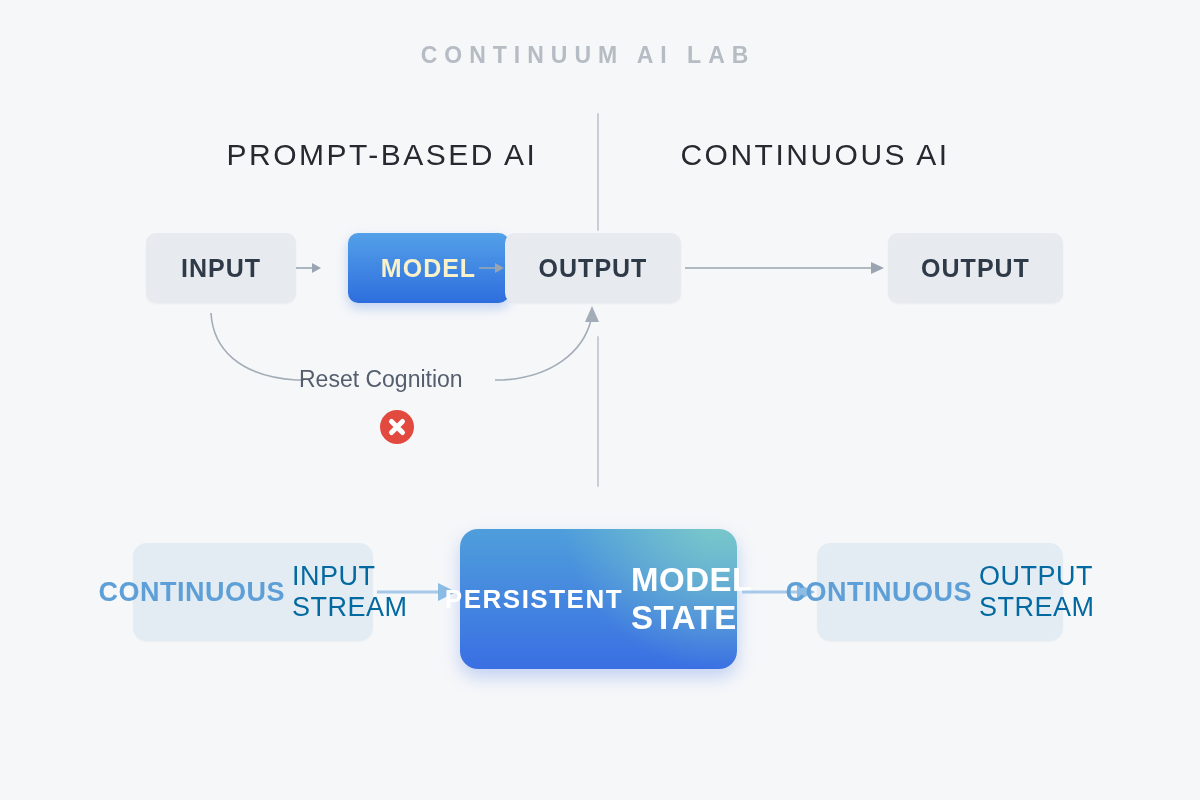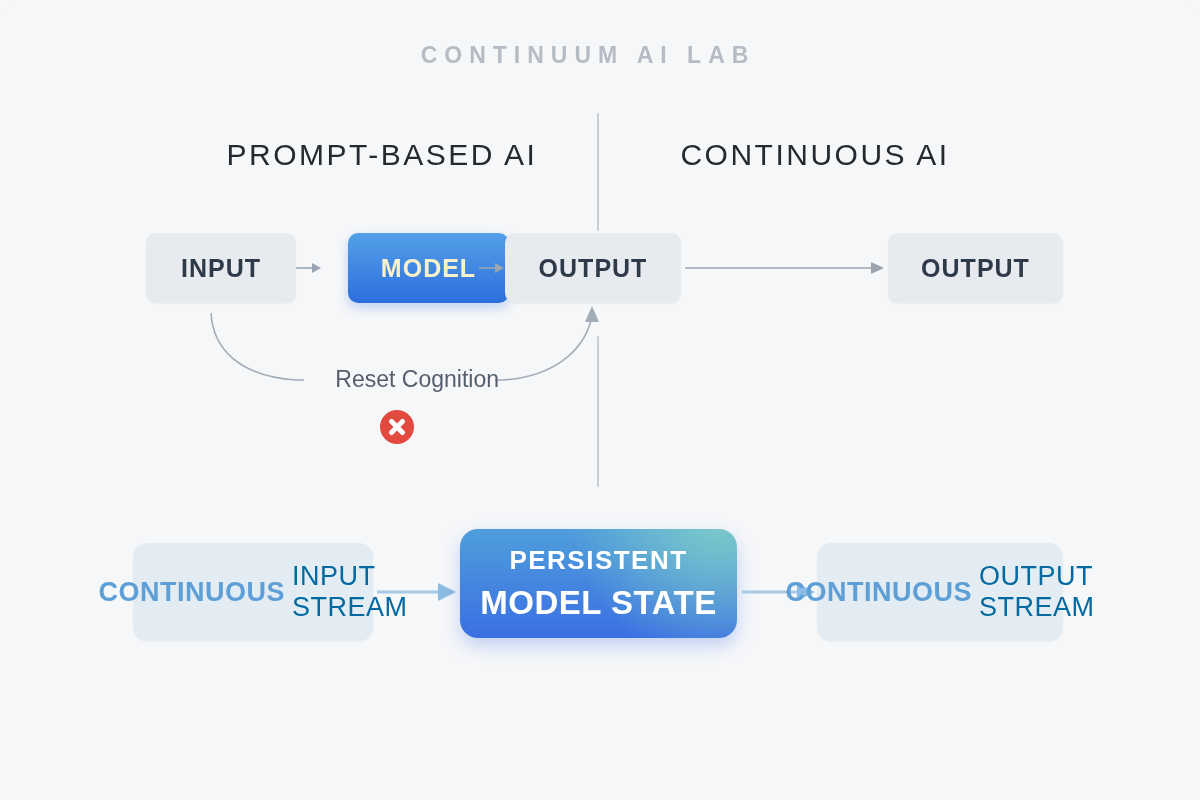--- a/index.html
+++ b/index.html
@@ -36,44 +36,44 @@
     color:#f8f1c9; box-shadow:0 5px 12px rgba(45,110,221,0.28);
   }
   .node-input        { left:146px; width:150px; }
   .node-model        { left:316px; width:161px;margin-left:32px; }
   .node-output       { left:505px; width:176px; }
   .node-output-right { left:888px; width:175px; }
 
   .arrow-svg { position:absolute; display:block; }
 
   .reset-label {
-    position:absolute; left:299px; top:366px; width:200px; text-align:right;
+    position:absolute; left:299px; top:366px; width:200px; text-align:left;
     font-size:23px; font-weight:400; color:#545e6c;
   }
 
   .reset-x { position:absolute; left:380px; top:410px; width:34px; height:34px; }
 
   .stream-box {
     position:absolute; top:543px; height:98px; border-radius:14px;
     background:#e3ecf3; display:flex; flex-direction:row;
     align-items:center; justify-content:center; gap:7px;
     box-shadow:0 1px 2px rgba(30,40,60,0.04);
   }
   .stream-box .accent { font-size:27px; font-weight:700; letter-spacing:0.5px; color:#5d9fd6; }
   .stream-box .sub    { font-size:27px; font-weight:400; letter-spacing:0.5px; color:#0369a1; }
   .stream-input  { left:133px; width:240px; }
   .stream-output { left:817px; width:246px; }
 
   .state-box {
-    position:absolute; left:460px; top:529px; width:277px; height:109px;
+    position:absolute; left:460px; top:529px; width:277px; height:140px;
     border-radius:18px;
     background-image:
       radial-gradient(circle at 94% -12%, rgba(128,206,200,0.95) 0%, rgba(128,206,200,0) 52%),
       linear-gradient(180deg, #4f9edb 0%, #3a6fe3 100%);
-    display:flex; flex-direction:column; align-items:center; justify-content:center; gap:8px;
+    display:flex; flex-direction:row; align-items:center; justify-content:center; gap:8px;
     color:#ffffff; box-shadow:0 8px 18px rgba(58,111,227,0.28);
   }
   .state-box .line1 { font-size:26px; font-weight:600; letter-spacing:1.5px; }
   .state-box .line2 { font-size:33px; font-weight:700; letter-spacing:0.5px; }
 </style>
 </head>
 <body>
 
 <div class="stage">
 

